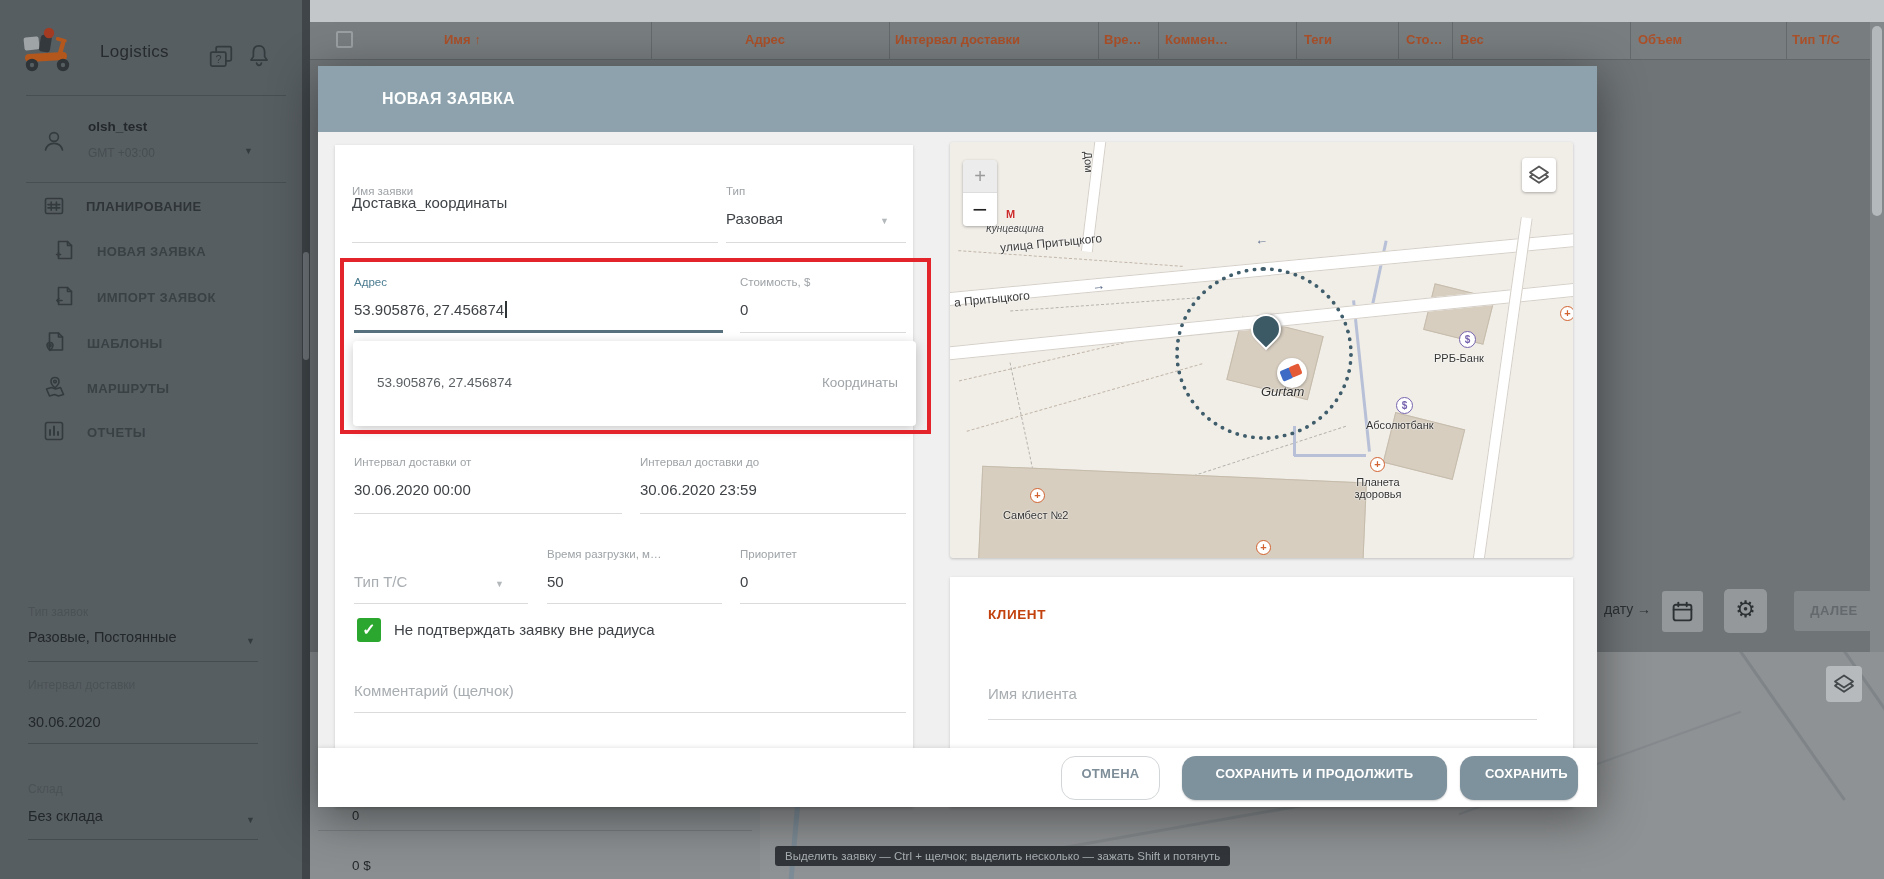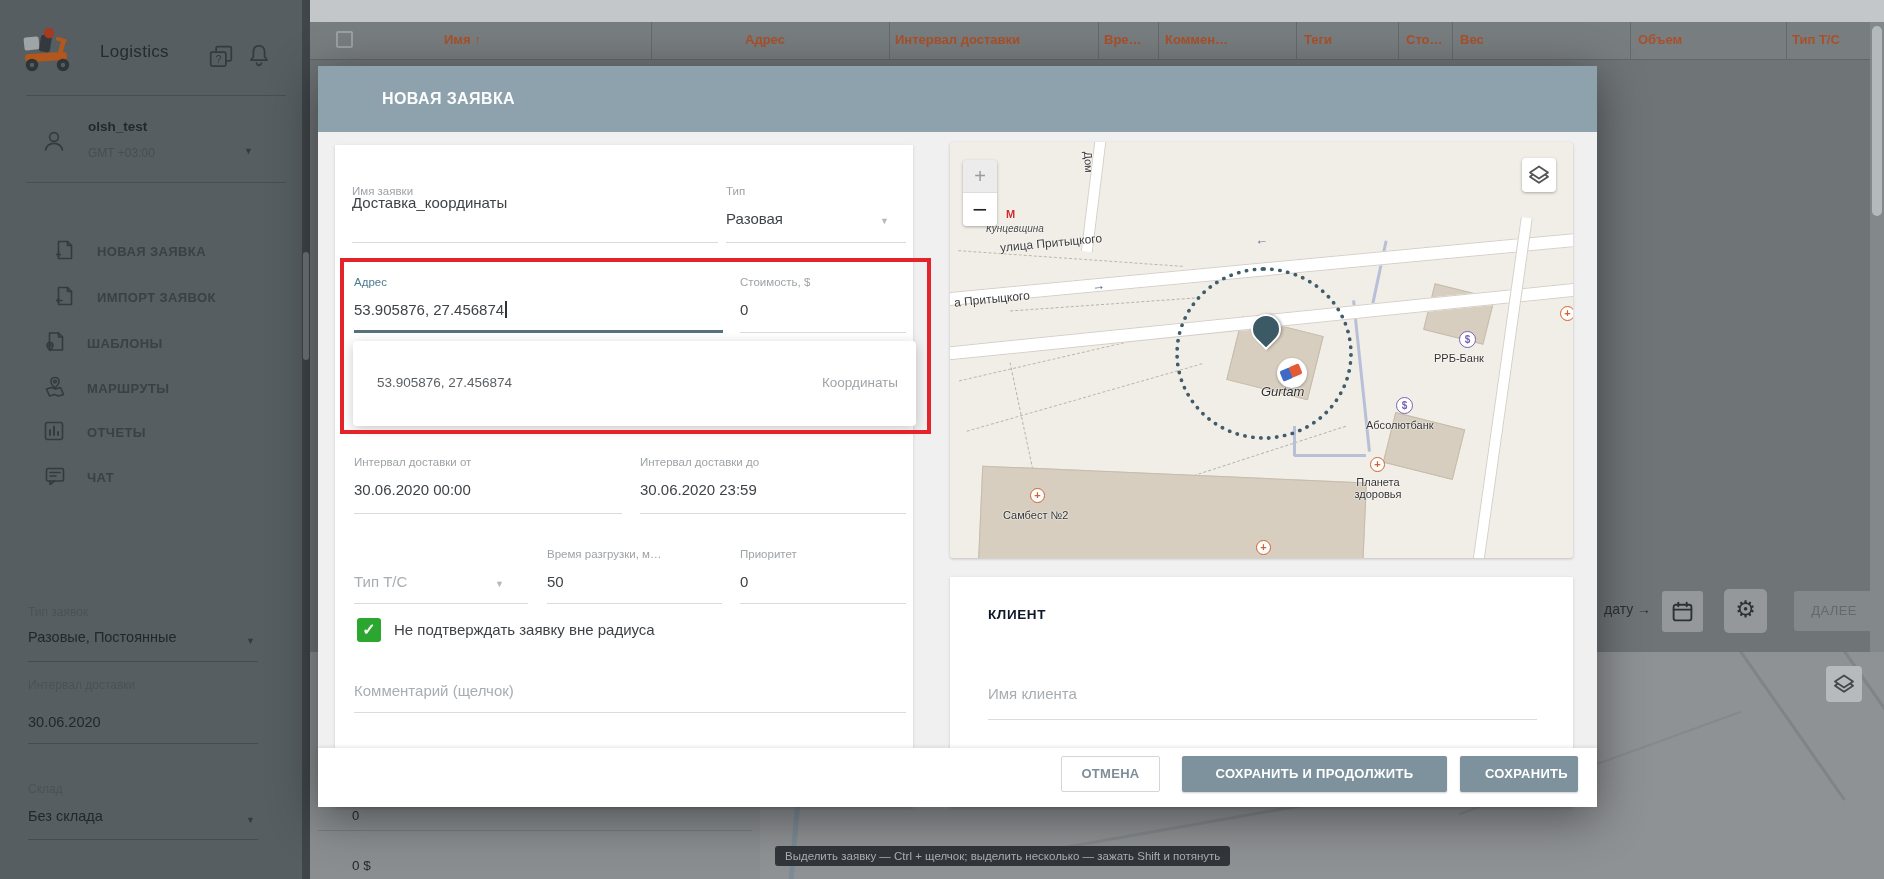--- a/index.html
+++ b/index.html
@@ -50,21 +50,21 @@
   .th-sep { position:absolute; top:0; width:1px; height:38px; background:#64696C; }
   .v-scroll { position:absolute; left:1870px; top:22px; width:14px; height:630px; background:#83888B; }
   .v-scroll .thumb { position:absolute; left:2px; top:4px; width:10px; height:190px; background:#B4B9BB; border-radius:5px; }
   .goto-date { position:absolute; left:1604px; top:601px; font-size:14px; color:#2C3134; }
   .ctrl-btn { position:absolute; background:#94989A; border-radius:3px; }
   .cal-pos { left:1662px; top:591px; width:41px; height:41px; }
   .cal-pos svg { position:absolute; left:9px; top:9px; }
   .gear-pos { left:1724px; top:589px; width:43px; height:44px; border-radius:5px; }
   .gear-glyph { position:absolute; left:0; top:7px; width:43px; text-align:center; font-size:23px; color:#2C3134; font-family:"DejaVu Sans", sans-serif; }
   .next-btn { position:absolute; left:1794px; top:591px; width:80px; height:40px; background:#83888B; border-radius:3px;
-              font-size:13px; font-weight:normal; color:#63696C; text-align:center; line-height:40px; letter-spacing:.4px; }
+              font-size:13px; font-weight:bold; color:#63696C; text-align:center; line-height:40px; letter-spacing:.4px; }
   .bottom-left-panel { position:absolute; left:310px; top:652px; width:450px; height:227px; background:#8A8E90; }
   .blp-zero { position:absolute; left:42px; top:156px; font-size:13px; color:#25292C; }
   .blp-line { position:absolute; left:8px; top:178px; width:434px; height:1px; background:#797D80; }
   .blp-total-label { position:absolute; left:42px; top:184px; font-size:13.5px; color:#25292C;margin-top:43px; }
   .blp-total-value { position:absolute; left:42px; top:206px; font-size:13.5px; color:#25292C; }
   .bottom-map { position:absolute; left:760px; top:652px; width:1124px; height:227px; background:#8F9294; overflow:hidden; }
   .bm-line { position:absolute; background:#7F8488; }
   .bm-layers { position:absolute; left:1066px; top:14px; width:36px; height:36px; background:#B6BABC; border-radius:4px; }
   .bm-layers svg { position:absolute; left:6px; top:6px; }
   .map-hint { position:absolute; left:15px; top:194px; background:rgba(42,47,50,.92); border-radius:3px;
@@ -129,27 +129,27 @@
   .zout { background:#fff; color:#222; border-radius:0 0 4px 4px; font-family:"DejaVu Sans", sans-serif; }
   .layers-btn { position:absolute; left:572px; top:16px; width:34px; height:34px; background:#fff; border-radius:4px;
                 box-shadow:0 1px 3px rgba(0,0,0,.3); }
   .layers-btn svg { position:absolute; left:5px; top:5px; }
   .metro-m { position:absolute; left:56px; top:66px; font-size:11px; font-weight:bold; color:#CC2B2B; text-shadow:0 0 2px #fff; }
   .metro-name { position:absolute; left:36px; top:81px; font-size:10px; font-style:italic; color:#4A4A4A; text-shadow:0 0 2px #fff,0 0 2px #fff; }
   .map-arrow { position:absolute; color:#5B6B8C; font-size:13px; }
 
   
   .client-card { position:absolute; left:632px; top:511px; width:623px; height:230px; background:#fff; box-shadow:0 1px 3px rgba(0,0,0,.15); }
-  .client-title { position:absolute; left:38px; top:30px; font-size:13.5px; font-weight:bold; color:#0f172a; letter-spacing:.6px; }
+  .client-title { position:absolute; left:38px; top:30px; font-size:13.5px; font-weight:bold; color:#c2410c; letter-spacing:.6px; }
   .client-ph { position:absolute; left:38px; top:108px; font-size:15px; color:#A8ADB1; }
   .client-uline { position:absolute; left:38px; top:142px; width:549px; height:1px; background:#D9DBDD; }
 
   
   .m-footer { position:absolute; left:0; top:682px; width:1279px; height:59px; background:#fff; box-shadow:0 -1px 4px rgba(0,0,0,.10); }
-  .btn { position:absolute; top:8px; height:36px; border-radius:2px; font-size:13px; font-weight:bold;
+  .btn { position:absolute; top:8px; height:44px; border-radius:14px; font-size:13px; font-weight:bold;
          text-align:center; line-height:36px; letter-spacing:.3px; cursor:pointer; }
   .btn-cancel { left:743px; width:99px; background:#fff; border:1px solid #D3D6D8; color:#7E8E99; line-height:34px; }
   .btn-slate { background:#7E929E; color:#FFFFFF; box-shadow:0 1px 2px rgba(0,0,0,.2); }
   .btn-savec { left:864px; width:265px; }
   .btn-save { left:1142px; width:118px;padding-left:15px; }
 
   svg.sicon { stroke:#343B3F; fill:none; stroke-width:1.6; stroke-linecap:round; stroke-linejoin:round; }
 </style>
 </head>
 <body>
@@ -185,20 +185,30 @@
       <svg class="user-icon sicon" viewBox="0 0 24 24">
         <circle cx="12" cy="8" r="4.4"></circle>
           <path d="M3.5 21 c1.2-4.6 4.4-6.6 8.5-6.6 s7.3 2 8.5 6.6"></path>
       </svg>
       <div class="user-name">olsh_test</div>
       <div class="user-tz">GMT +03:00</div>
       <span class="caret user-caret">▼</span>
     </div>
     <div class="sdiv sdiv2"></div>
 
+    <div class="menu-item mi-1">
+      <svg class="sicon" width="20" height="20" viewBox="0 0 20 20">
+        <rect x="1.5" y="2.5" width="17" height="15" rx="1.5"></rect>
+        <line x1="7.2" y1="6" x2="7.2" y2="14.2"></line>
+          <line x1="12.4" y1="6" x2="12.4" y2="14.2"></line>
+        <line x1="4" y1="8.6" x2="15.8" y2="8.6"></line>
+          <line x1="4" y1="11.9" x2="15.8" y2="11.9"></line>
+      </svg>
+      <span class="menu-label">ПЛАНИРОВАНИЕ</span>
+    </div>
     <div class="menu-item mi-2">
       <svg class="sicon" width="20" height="20" viewBox="0 0 20 20">
         <path d="M4.5 1.5 h9 l4 4 V18.5 H4.5 z"></path>
           <path d="M13.5 1.5 v4 h4"></path>
         <line x1="4.5" y1="12.5" x2="4.5" y2="16.5"></line>
           <line x1="2.5" y1="14.5" x2="6.5" y2="14.5"></line>
       </svg>
       <span class="menu-label">НОВАЯ ЗАЯВКА</span>
     </div>
     <div class="menu-item mi-3">
@@ -227,29 +237,20 @@
       <span class="menu-label">ШАБЛОНЫ</span>
     </div>
     <div class="menu-item mi-6">
       <svg class="sicon" width="20" height="20" viewBox="0 0 20 20">
         <rect x="1.5" y="1.5" width="17" height="17" rx="2"></rect>
         <line x1="6" y1="14" x2="6" y2="9" stroke-width="2"></line>
         <line x1="10" y1="14" x2="10" y2="5.5" stroke-width="2"></line>
         <line x1="14" y1="14" x2="14" y2="11" stroke-width="2"></line>
       </svg>
       <span class="menu-label">ОТЧЕТЫ</span>
-    </div>
-    <div class="menu-item mi-7">
-      <svg class="sicon" width="22" height="22" viewBox="0 0 22 22">
-        <rect x="2.5" y="3.5" width="17" height="12.5" rx="1.5"></rect>
-        <path d="M6 16 v3.5 l4.5-3.5"></path>
-        <line x1="6" y1="7.5" x2="16" y2="7.5"></line>
-          <line x1="6" y1="11" x2="12" y2="11"></line>
-      </svg>
-      <span class="menu-label">ЧАТ</span>
     </div>
 
 
     <div class="flt-label" style="top:605px">Тип заявок</div>
     <div>
       <div class="flt-value" style="top:629px">Разовые, Постоянные</div>
       <span class="caret flt-caret" style="top:636px">▼</span>
       <div class="flt-line" style="top:661px"></div>
     </div>
     <div class="flt-label" style="top:678px">Интервал доставки</div>

